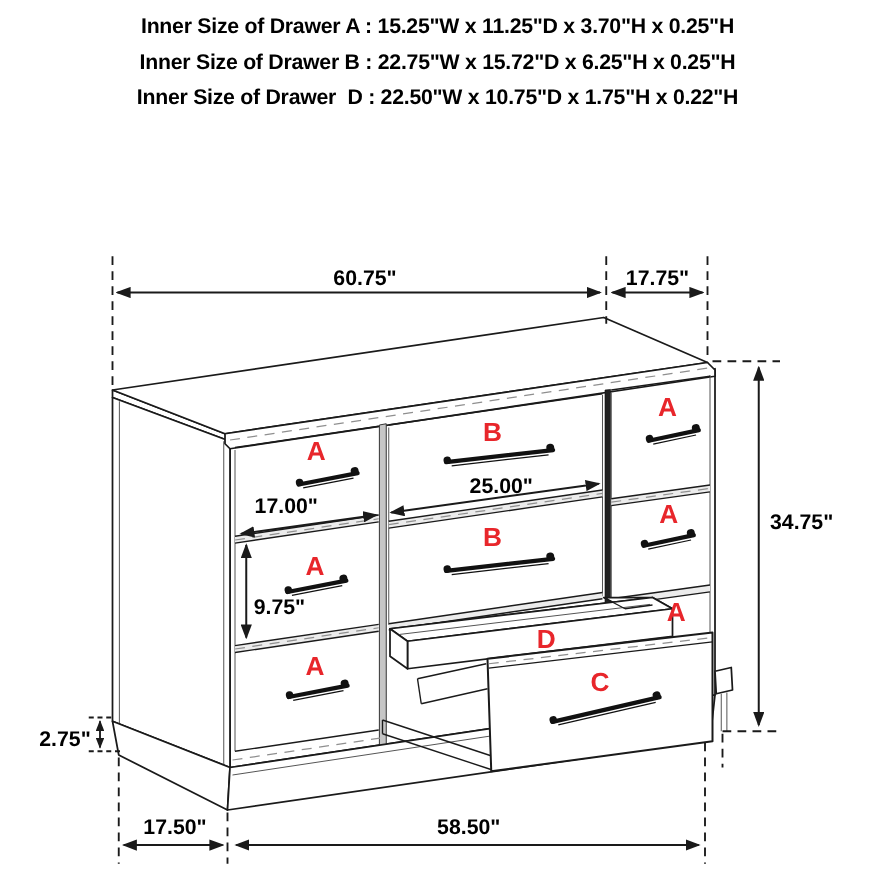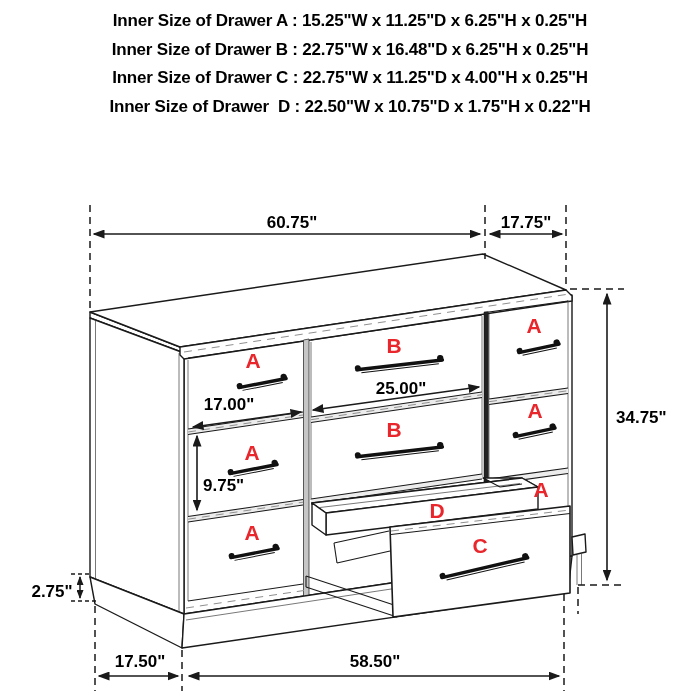--- a/index.html
+++ b/index.html
@@ -25,23 +25,22 @@
   .knob{fill:#111;}
   .divgray{fill:#c6c6c6;stroke:#333;stroke-width:0.8;}
   .divdark{fill:#222;stroke:#111;stroke-width:0.5;}
 </style>
 </head>
 <body>
 
 <div class="canvas">
 
   <div class="hdr">
-    <div>Inner Size of Drawer A : 15.25"W x 11.25"D x 6.25"H x 0.25"H</div>
-    <div>Inner Size of Drawer B : 22.75"W x 16.48"D x 6.25"H x 0.25"H</div>
-    <div>Inner Size of Drawer C : 22.75"W x 11.25"D x 4.00"H x 0.25"H</div>
+    <div>Inner Size of Drawer A : 15.25"W x 11.25"D x 3.70"H x 0.25"H</div>
+    <div>Inner Size of Drawer B : 22.75"W x 15.72"D x 6.25"H x 0.25"H</div>
     <div>Inner Size of Drawer  D : 22.50"W x 10.75"D x 1.75"H x 0.22"H</div>
   </div>
 
   <svg width="700" height="700" viewBox="0 0 700 700">
     <defs>
       <marker id="ah" viewBox="0 0 12 9" markerWidth="12" markerHeight="9" refX="10.5" refY="4.5" orient="auto-start-reverse" markerUnits="userSpaceOnUse">
         <path d="M0,0 L12,4.5 L0,9 Z" fill="#1a1a1a"></path>
       </marker>
       <marker id="ah2" viewBox="0 0 9 7" markerWidth="9" markerHeight="7" refX="8" refY="3.5" orient="auto-start-reverse" markerUnits="userSpaceOnUse">
         <path d="M0,0 L9,3.5 L0,7 Z" fill="#1a1a1a"></path>

